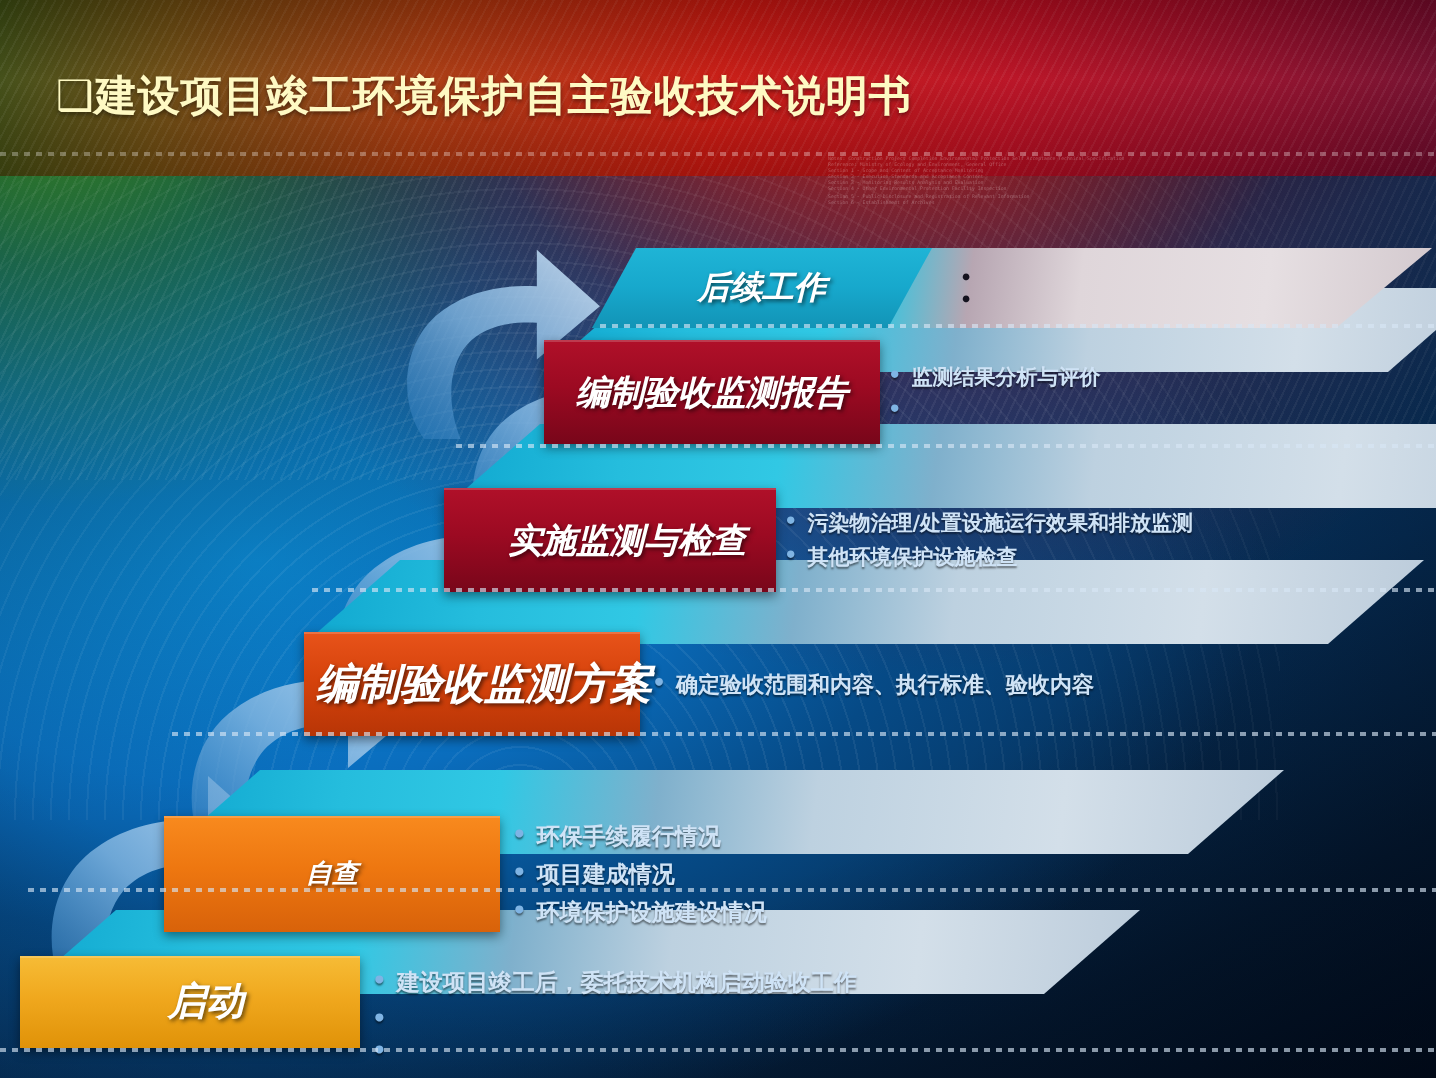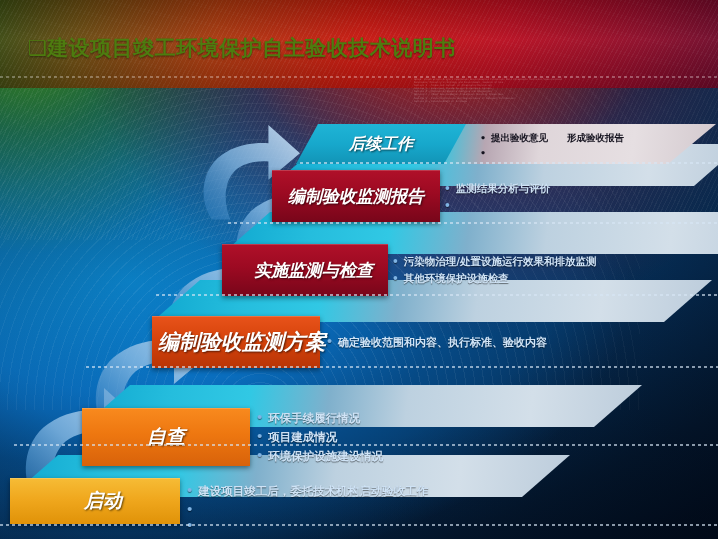--- a/index.html
+++ b/index.html
@@ -50,21 +50,21 @@
       repeating-linear-gradient(118deg, rgba(255,255,255,.06) 0 1px, rgba(255,255,255,0) 1px 4px),
       linear-gradient(100deg,#3a4a12 0%, #6b4a10 12%, #a8380d 30%, #c8170f 50%, #b80d20 70%, #8e0b28 88%, #6d0a2a 100%);
   }
   .title-band .sheen{
     position:absolute; inset:0;
     background:linear-gradient(180deg, rgba(0,0,0,.22) 0%, rgba(255,255,255,.04) 45%, rgba(0,0,0,.18) 100%);
   }
   .title-text{
     position:absolute; left:28px; top:34px;
     font-family:"DejaVu Sans","Liberation Sans",sans-serif;
-    font-size:21px; font-weight:700; color:#4d7c0f;
+    font-size:21px; font-weight:700; color:#fef9c3;
     letter-spacing:.5px; white-space:nowrap;
     text-shadow:0 1px 2px rgba(0,0,0,.45);
   }
   .title-underline{
     position:absolute; left:0; top:76px; width:718px; height:2px;
     background:repeating-linear-gradient(90deg, rgba(255,255,255,.55) 0 3px, rgba(255,255,255,0) 3px 6px);
     opacity:.55;
   }
   .micro-text{
     position:absolute; right:4px; top:78px; width:300px; height:48px;
@@ -227,21 +227,21 @@
       <div class="bullet-row" style="font-size:11.5px;">
         <span class="bullet-dot">•</span>
       </div>
     </div>
   </div>
 
   <div class="step">
     <div class="tread cyan-wide" style="left:82px; top:385px; width:560px;"></div>
     <div class="plate" style="left:82px; top:408px; width:168px; height:58px;
                 background:linear-gradient(180deg,#f88a1e 0%,#ee7710 45%,#d8620a 100%);">
-      <span class="plate-label" style="font-size:19px;">自查</span>
+      <span class="plate-label" style="font-size:13px;">自查</span>
     </div>
     <div class="bullets txt-light" style="left:256px; top:408px; width:330px; height:58px; gap:4px;">
       <div class="bullet-row" style="font-size:11.5px;">
         <span class="bullet-dot">•</span>
         <span>环保手续履行情况</span>
       </div>
       <div class="bullet-row" style="font-size:11.5px;">
         <span class="bullet-dot">•</span>
         <span>项目建成情况</span>
       </div>
@@ -307,21 +307,20 @@
                 background:linear-gradient(97deg,#0fa7cf 0%,#22bcdd 18%,#2ec7e3 34%,#b7a6b2 45%,#dfd6da 58%,#e6dfe2 80%,#d3c9ce 100%);"></div>
     <div class="plate" style="left:296px; top:124px; width:170px; height:40px; box-shadow:none;
                 background:linear-gradient(180deg,#1fb4d6 0%,#17a8cc 50%,#1294b6 100%);
                 -webkit-clip-path:polygon(22px 0,100% 0,calc(100% - 22px) 100%,0 100%);
                         clip-path:polygon(22px 0,100% 0,calc(100% - 22px) 100%,0 100%);">
       <span class="plate-label" style="font-size:16px;">后续工作</span>
     </div>
     <div class="bullets txt-dark" style="left:480px; top:124px; width:236px; height:40px; gap:2px;">
       <div class="bullet-row" style="font-size:9.5px;">
         <span class="bullet-dot">•</span>
-        <span>提出验收意见　　形成验收报告</span>
       </div>
       <div class="bullet-row" style="font-size:9.5px;">
         <span class="bullet-dot">•</span>
       </div>
     </div>
   </div>
 
   <div class="dotline" style="left:300px; top:162px; width:418px;"></div>
   <div class="dotline" style="left:228px; top:222px; width:490px;"></div>
   <div class="dotline" style="left:156px; top:294px; width:562px;"></div>

